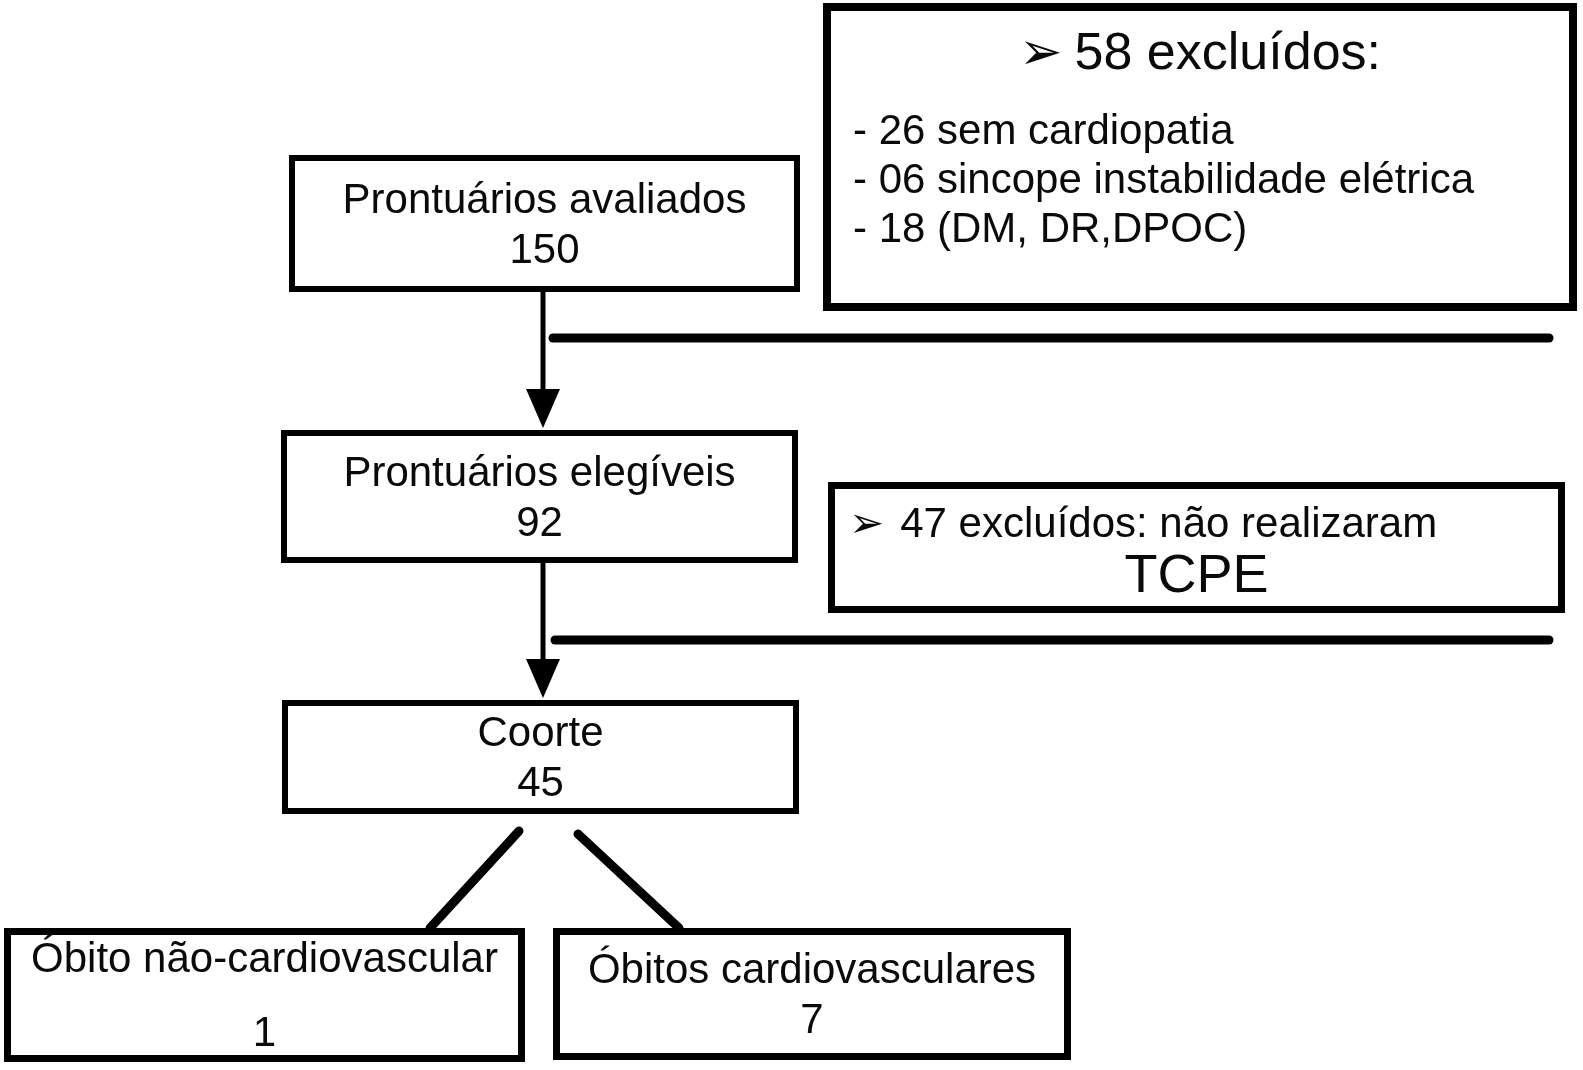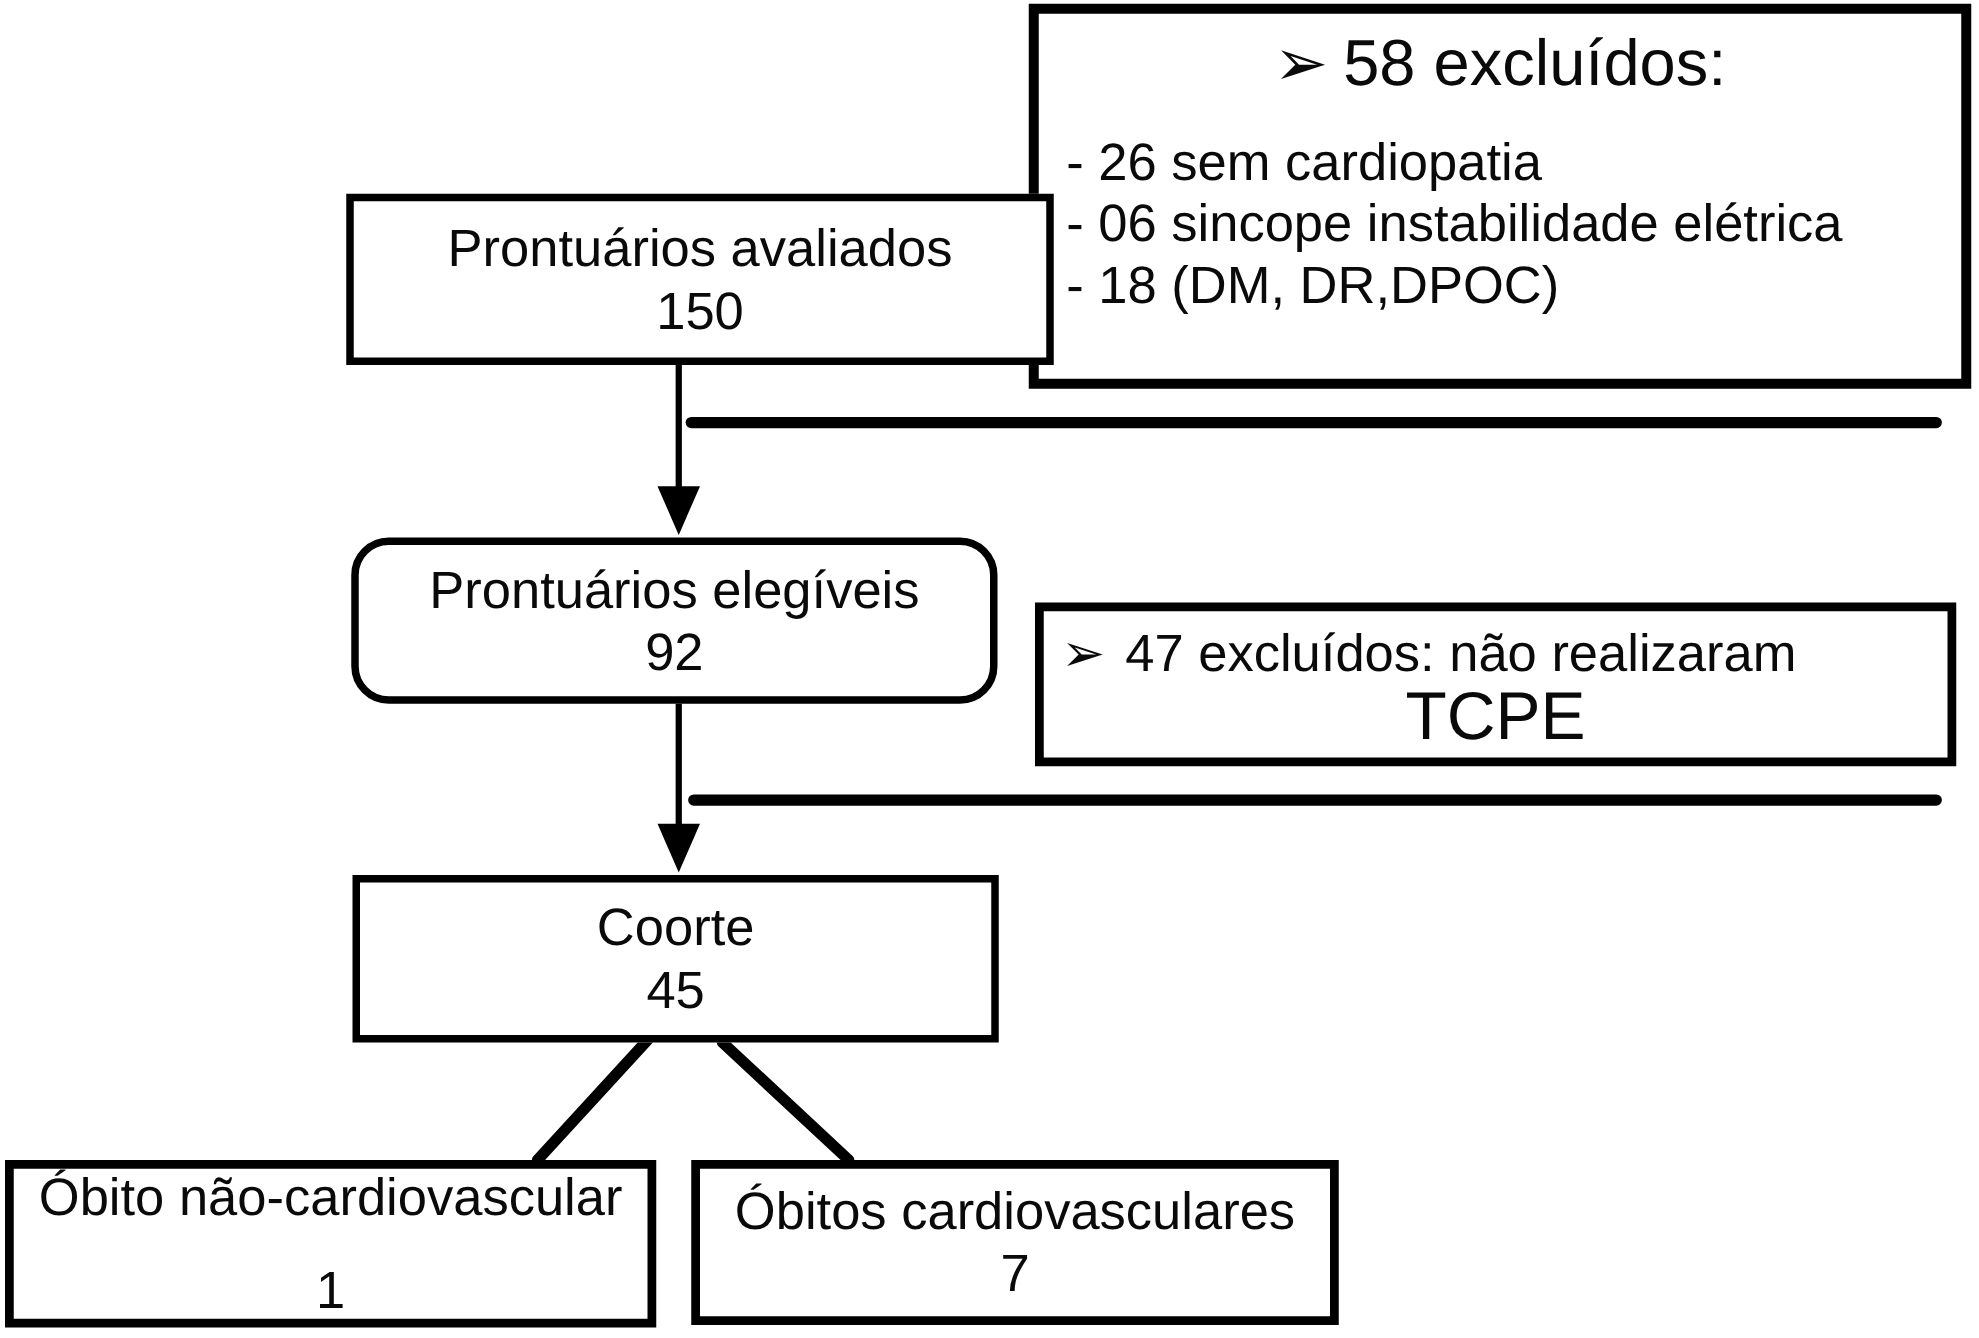--- a/index.html
+++ b/index.html
@@ -26,23 +26,23 @@
     align-items: center;
     justify-content: center;
     text-align: center;
   }
   .node-label, .node-value {
     font-size: 42px;
     line-height: 50px;
     white-space: nowrap;
   }
   
-  .box-avaliados  { left: 277px; top: 155px; width: 566px; height: 137px; }
-  .box-elegiveis  { left: 281px; top: 430px; width: 517px; height: 133px; border-radius: 30px; }
-  .box-coorte     { left: 282px; top: 700px; width: 517px; height: 134px; }
+  .box-avaliados  { left: 289px; top: 155px; width: 511px; height: 137px; }
+  .box-elegiveis  { left: 281px; top: 430px; width: 517px; height: 133px; }
+  .box-coorte     { left: 282px; top: 700px; width: 517px; height: 114px; }
   .box-obito-nc   { left: 4px;   top: 928px; width: 521px; height: 134px; border-width: 7px; gap: 24px; }
   .box-obitos-cv  { left: 553px; top: 928px; width: 518px; height: 132px; border-width: 7px; }
 
   
   .box-excl58 {
     left: 823px; top: 3px; width: 754px; height: 308px;
     border-width: 8px;
     align-items: stretch;
     justify-content: flex-start;
     text-align: left;

